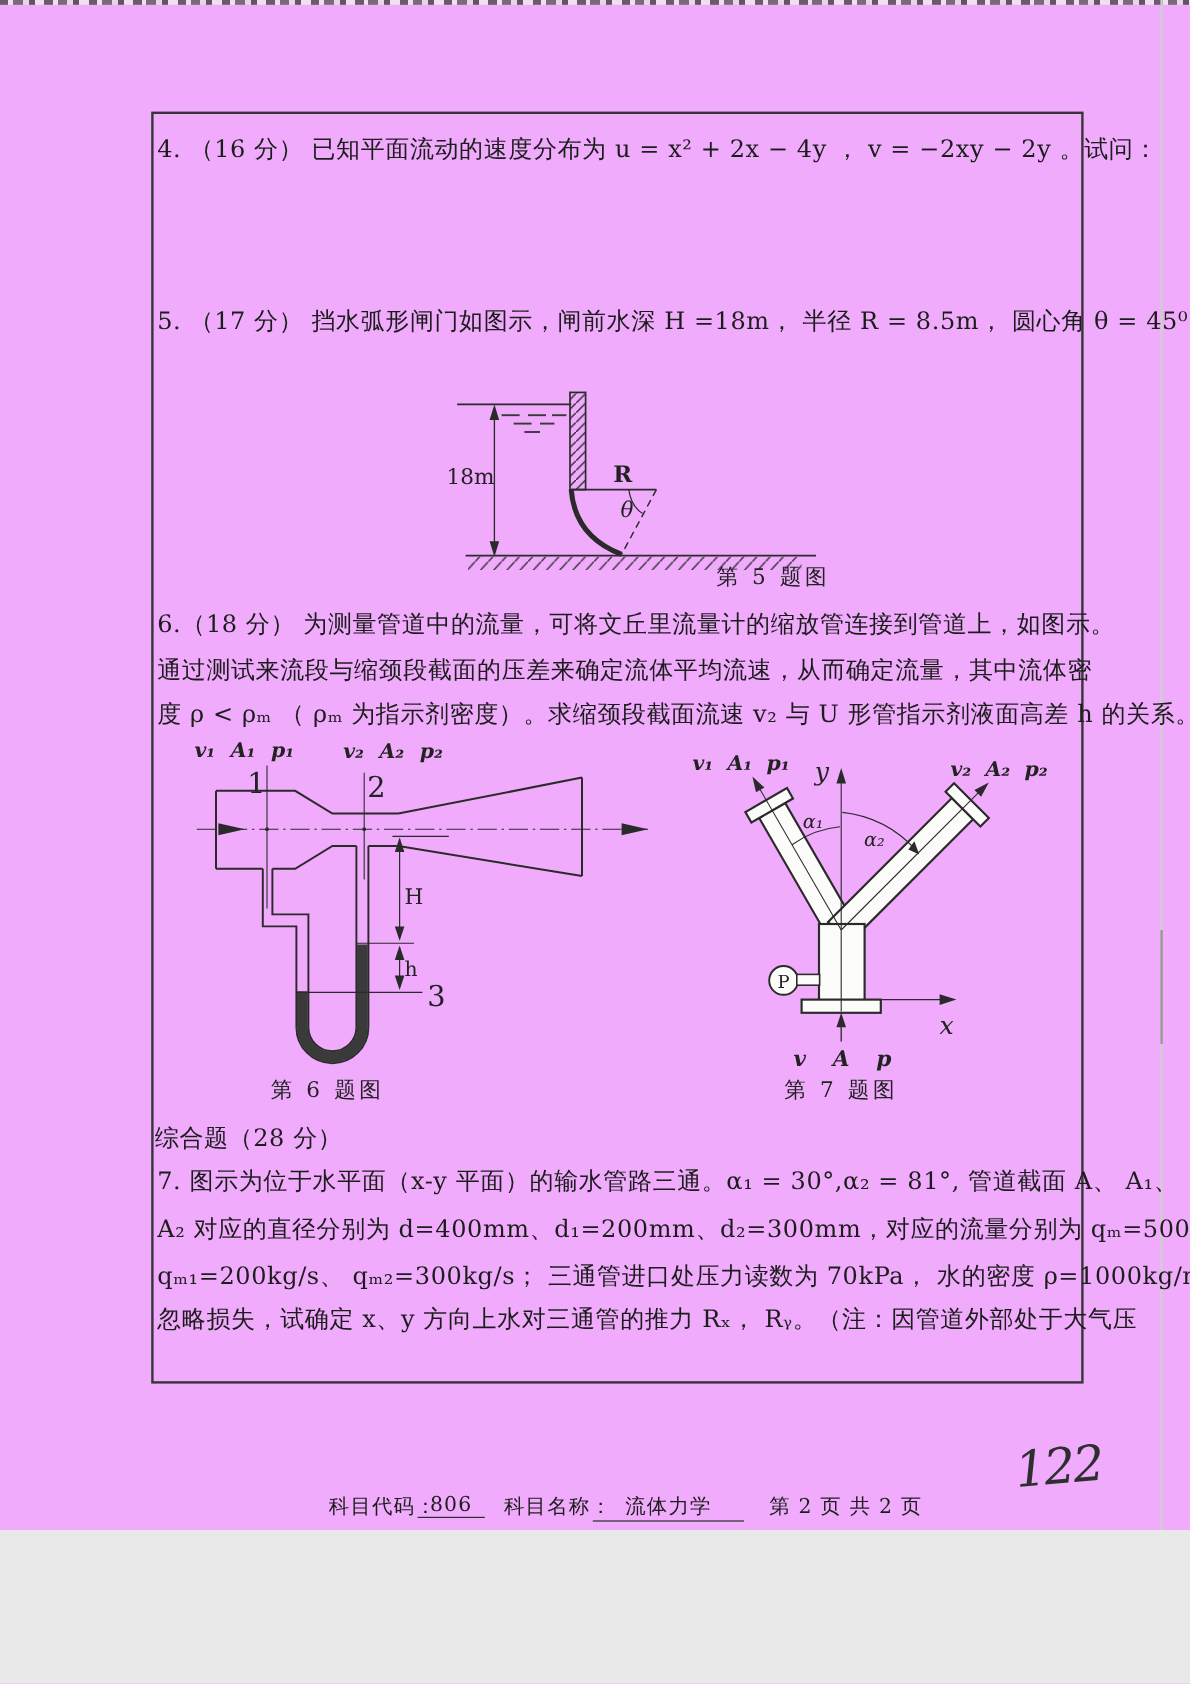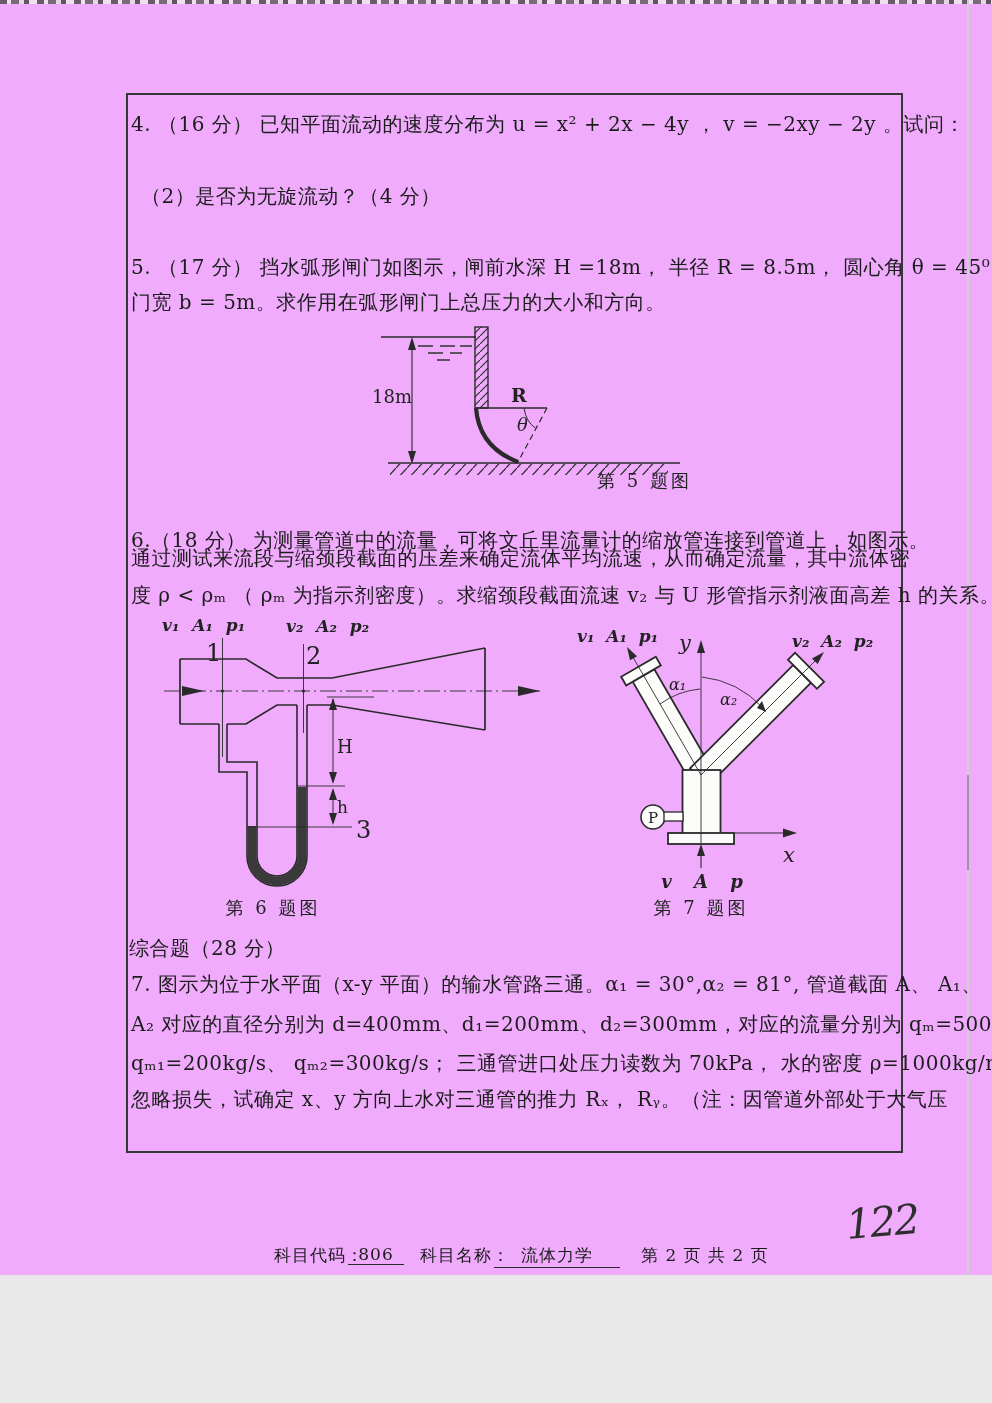--- a/index.html
+++ b/index.html
@@ -25,24 +25,22 @@
 
 <div class="page">
 
   <div class="scan-top"></div>
   <div class="scan-right"></div>
   <div class="scan-right-dark"></div>
 
   <div class="content-box"></div>
 
   <div class="tl" style="top:112px">4. （16 分）  已知平面流动的速度分布为  u = x² + 2x − 4y ， v = −2xy − 2y 。试问：</div>
-  <div class="tl indent" style="top:184px">（2）是否为无旋流动？（4 分）</div>
 
   <div class="tl" style="top:255px">5. （17 分）  挡水弧形闸门如图示，闸前水深 H =18m， 半径 R = 8.5m， 圆心角 θ = 45⁰，</div>
-  <div class="tl" style="top:290px">门宽 b = 5m。求作用在弧形闸门上总压力的大小和方向。</div>
 
   <svg style="left:360px;top:325px" width="390" height="172" viewBox="360 325 390 172">
     <defs>
       <pattern id="hatchWall" patternUnits="userSpaceOnUse" width="8" height="8">
         <path d="M-2,10 L10,-2" stroke="#2e2e2e" stroke-width="1.2"></path>
       </pattern>
       <pattern id="hatchGround" patternUnits="userSpaceOnUse" width="11" height="12">
         <path d="M11,0 L0,12" stroke="#2e2e2e" stroke-width="1.2"></path>
       </pattern>
     </defs>
@@ -64,21 +62,21 @@
     <text x="511" y="402" font-size="19" font-weight="bold">R</text>
     <line x1="547" y1="408" x2="518" y2="462" stroke="#2a2a2a" stroke-width="1.2" stroke-dasharray="6 4"></line>
     <path d="M524,408 Q526,422 535.5,428" fill="none" stroke="#2a2a2a" stroke-width="1"></path>
     <text class="m" x="517" y="431" font-size="18" font-style="italic">θ</text>
     <path d="M476,408 Q479,447 518,462" fill="none" stroke="#2a2a2a" stroke-width="4.2"></path>
     <line x1="388" y1="463" x2="680" y2="463" stroke="#2a2a2a" stroke-width="1.6"></line>
     <rect x="390" y="464" width="278" height="11" fill="url(#hatchGround)"></rect>
     <text x="597" y="487" font-size="18" letter-spacing="3">第 5 题图</text>
   </svg>
 
-  <div class="tl" style="top:528px">6.（18 分）  为测量管道中的流量，可将文丘里流量计的缩放管连接到管道上，如图示。</div>
+  <div class="tl" style="top:508px">6.（18 分）  为测量管道中的流量，可将文丘里流量计的缩放管连接到管道上，如图示。</div>
   <div class="tl" style="top:546px">通过测试来流段与缩颈段截面的压差来确定流体平均流速，从而确定流量，其中流体密</div>
   <div class="tl" style="top:583px">度 ρ &lt; ρₘ （ ρₘ 为指示剂密度）。求缩颈段截面流速 v₂ 与 U 形管指示剂液面高差 h 的关系。</div>
 
   <svg style="left:150px;top:612px" width="410" height="313" viewBox="150 612 410 313">
     <text class="m" x="162" y="631" font-size="17" font-style="italic" font-weight="bold" style="word-spacing:7px">v₁ A₁ p₁</text>
     <text x="206" y="661" font-size="24">1</text>
     <text class="m" x="286" y="632" font-size="17" font-style="italic" font-weight="bold" style="word-spacing:7px">v₂ A₂ p₂</text>
     <text x="306" y="664" font-size="24">2</text>
 
     <line x1="222.5" y1="638" x2="222.5" y2="757" stroke="#2a2a2a" stroke-width="0.9"></line>

